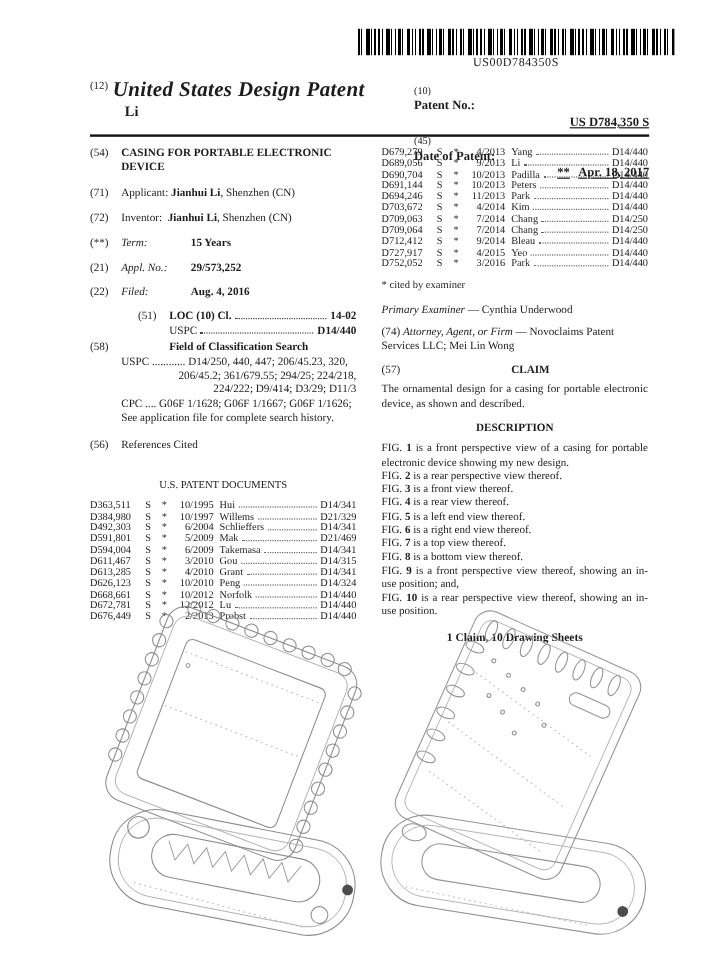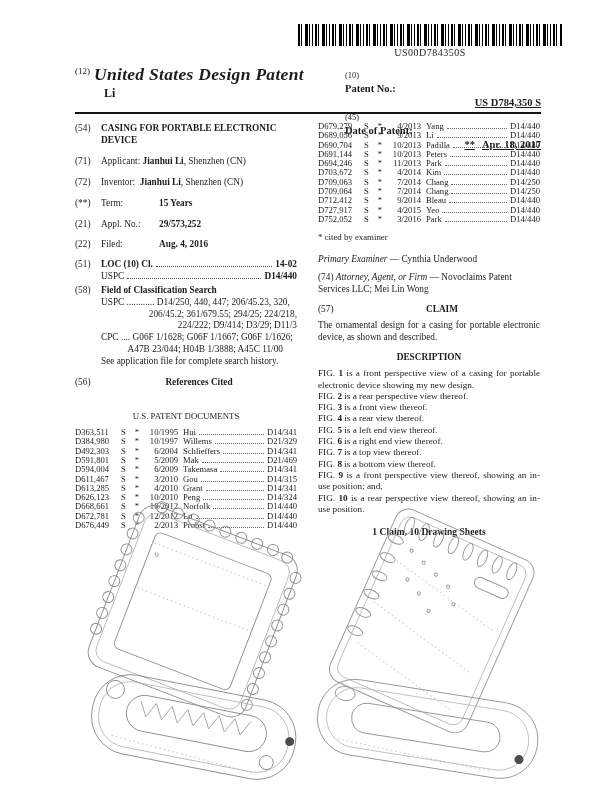--- a/index.html
+++ b/index.html
@@ -34,33 +34,33 @@
   .h-row .val { font-weight:bold; margin-left:auto; white-space:nowrap;text-decoration:underline; }
   .h-row .note { font-weight:bold; margin-right:7px; }
   .h-rule { position:absolute; left:75px; top:112px; width:466px; border-top:2.2px solid #151515; }
 
   
   .body { position:absolute; left:75px; top:121px; width:466px; display:flex; gap:21px; font-size:9.3px; line-height:1.26; }
   .col { width:222px; }
 
   .frow { display:flex; margin-top:7px; }
   .frow .tag { width:26px; flex:0 0 26px; }
-  .frow .lblw { width:58px; flex:0 0 58px; }
+  .frow .lblw { width:58px; flex:0 0 58px;font-style:italic; }
   .b { font-weight:bold; }
   .ital { font-style:italic; }
 
   .leader { flex:1 1 auto; border-bottom:1px dotted #444; margin:0 3px 2px 3px; min-width:6px; }
-  .dotrow { display:flex; align-items:baseline; }
+  .dotrow { display:flex; align-items:baseline;margin-left:40px; }
 
   .indent1 { padding-left:26px; }
   .alignr { text-align:right; }
 
   .refs-heading { display:flex; margin-top:10px; }
   .refs-heading .tag { width:26px; flex:0 0 26px; }
-  .refs-heading .txt { flex:1; text-align:center; font-weight:bold; }
+  .refs-heading .txt { flex:1; text-align:left; font-weight:normal; }
   .refs-sub { text-align:center; font-size:8.8px; margin-top:22px; }
 
   .ref-list { margin-top:6px; }
   .ref-row { display:flex; align-items:baseline; font-size:8.6px; line-height:9.3px; white-space:nowrap; }
   .r-no { width:46px; flex:0 0 46px; }
   .r-kind { width:10px; flex:0 0 10px; }
   .r-star { width:12px; flex:0 0 12px; text-align:center; }
   .r-date { width:35px; flex:0 0 35px; text-align:right; margin-right:5px; }
   .r-name { }
   .r-leader { flex:1 1 auto; border-bottom:1px dotted #666; margin:0 3px 2px 3px; min-width:6px; }
@@ -159,29 +159,28 @@
         <span class="leader"></span>
         <span class="b">14-02</span>
       </div>
 
       <div class="dotrow indent1">
         <span>USPC</span>
         <span class="leader"></span>
         <span class="b">D14/440</span>
       </div>
 
-      <div class="frow" style="margin-top:3px;">
+      <div class="frow" style="margin-top:3px;gap:40px;">
         <span class="tag">(58)</span>
         <span class="b">Field of Classification Search</span>
       </div>
       <div class="indent1">USPC ............ D14/250, 440, 447; 206/45.23, 320,</div>
       <div class="alignr">206/45.2; 361/679.55; 294/25; 224/218,</div>
       <div class="alignr">224/222; D9/414; D3/29; D11/3</div>
       <div class="indent1">CPC .... G06F 1/1628; G06F 1/1667; G06F 1/1626;</div>
-      <div class="alignr" style="padding-right:14px;">A47B 23/044; H04B 1/3888; A45C 11/00</div>
       <div class="indent1">See application file for complete search history.</div>
 
       <div class="refs-heading">
         <span class="tag">(56)</span>
         <span class="txt">References Cited</span>
       </div>
       <div class="refs-sub">U.S. PATENT DOCUMENTS</div>
 
       <div class="ref-list">
 

